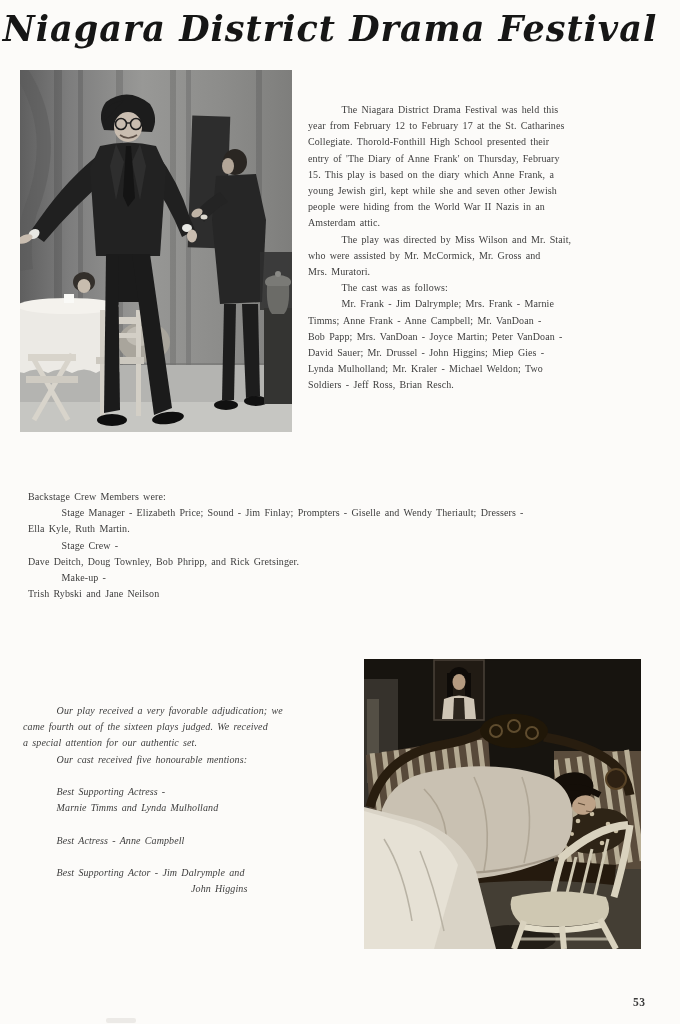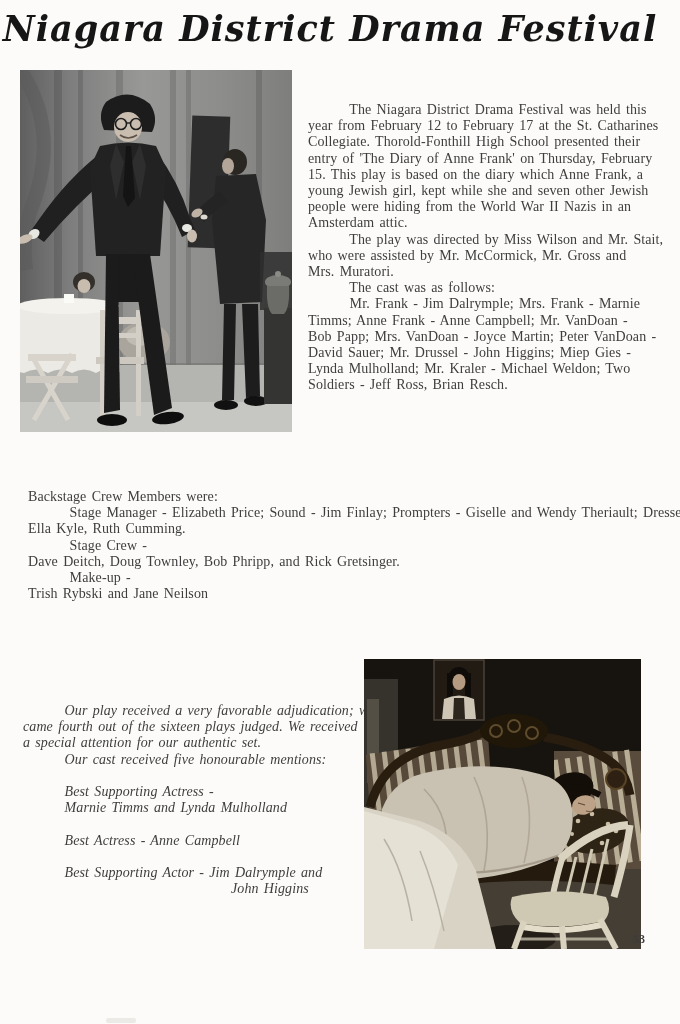--- a/index.html
+++ b/index.html
@@ -9,31 +9,31 @@
     font-family:"Liberation Serif", serif;color:#3e3e3e;
   }
   .title{
     position:absolute;top:2px;left:0;width:660px;height:54px;
     text-align:center;font-family:"DejaVu Serif", serif;
     font-style:italic;font-weight:700;font-size:35px;color:#161616;
     letter-spacing:1px;line-height:54px;
   }
   .textblock{
     position:absolute;white-space:pre;
-    font-size:14px;line-height:16.2px;word-spacing:1.6px;
+    font-size:10px;line-height:16.2px;word-spacing:1.6px;
     letter-spacing:.1px;color:#3e3e3e;
   }
   .tb-intro{left:308px;top:102px;width:360px;}
   .tb-crew{left:28px;top:489px;width:632px;}
   .tb-results{left:23px;top:703px;width:346px;font-style:italic;}
   .photo{position:absolute;display:block;background:#888;}
   .photo-stage{left:20px;top:70px;width:272px;height:362px;}
   .photo-couch{left:364px;top:659px;width:277px;height:290px;}
   .page-number{
-    position:absolute;left:633px;top:933px;width:30px;
+    position:absolute;left:633px;top:996px;width:30px;
     font-size:11.5px;font-weight:700;color:#3c3c3c;letter-spacing:.5px;
   }
   .smudge{
     position:absolute;left:106px;top:1018px;width:30px;height:5px;
     background:#eceae7;border-radius:2px;
   }
 </style>
 </head>
 <body>
 
@@ -151,21 +151,21 @@
         The cast was as follows:
         Mr. Frank - Jim Dalrymple; Mrs. Frank - Marnie
 Timms; Anne Frank - Anne Campbell; Mr. VanDoan -
 Bob Papp; Mrs. VanDoan - Joyce Martin; Peter VanDoan -
 David Sauer; Mr. Drussel - John Higgins; Miep Gies -
 Lynda Mulholland; Mr. Kraler - Michael Weldon; Two
 Soldiers - Jeff Ross, Brian Resch.</div>
 
   <div class="textblock tb-crew">Backstage Crew Members were:
         Stage Manager - Elizabeth Price; Sound - Jim Finlay; Prompters - Giselle and Wendy Theriault; Dressers -
-Ella Kyle, Ruth Cumming.
+Ella Kyle, Ruth Martin.
         Stage Crew -
 Dave Deitch, Doug Townley, Bob Phripp, and Rick Gretsinger.
         Make-up -
 Trish Rybski and Jane Neilson</div>
 
   <div class="textblock tb-results">        Our play received a very favorable adjudication; we
 came fourth out of the sixteen plays judged. We received
 a special attention for our authentic set.
         Our cast received five honourable mentions:
 

